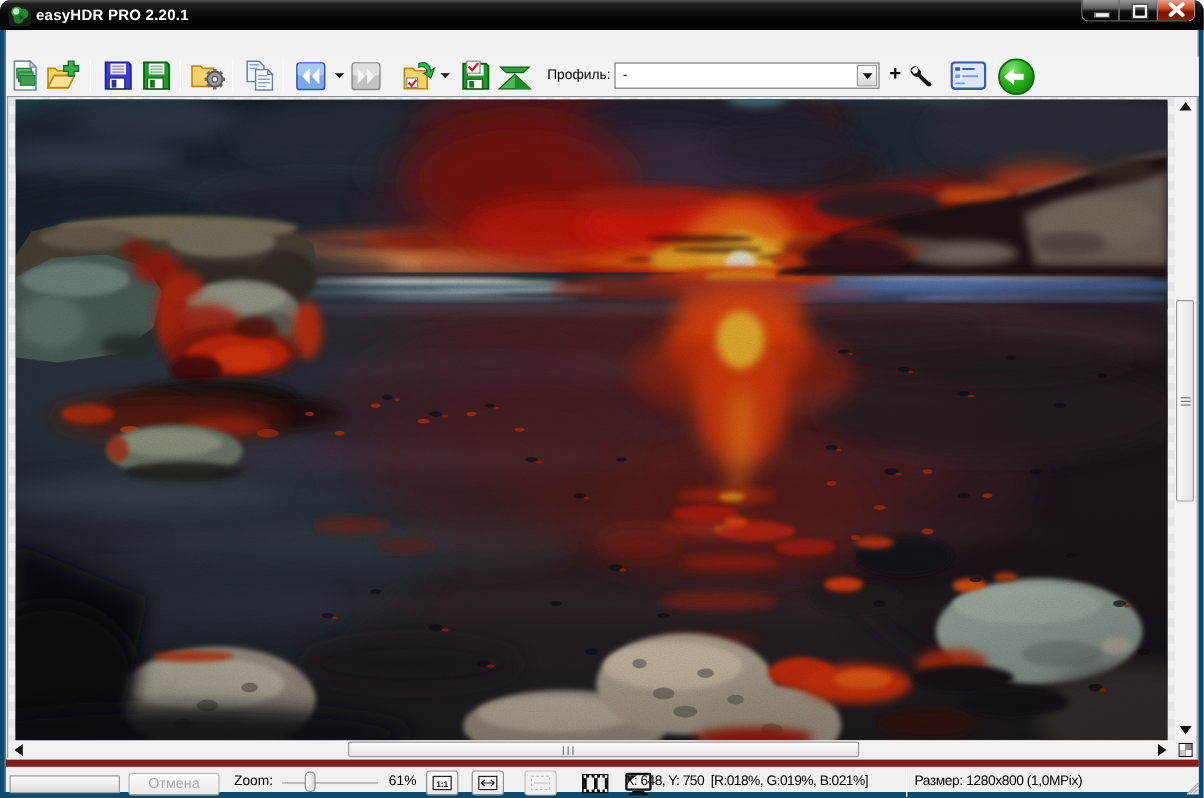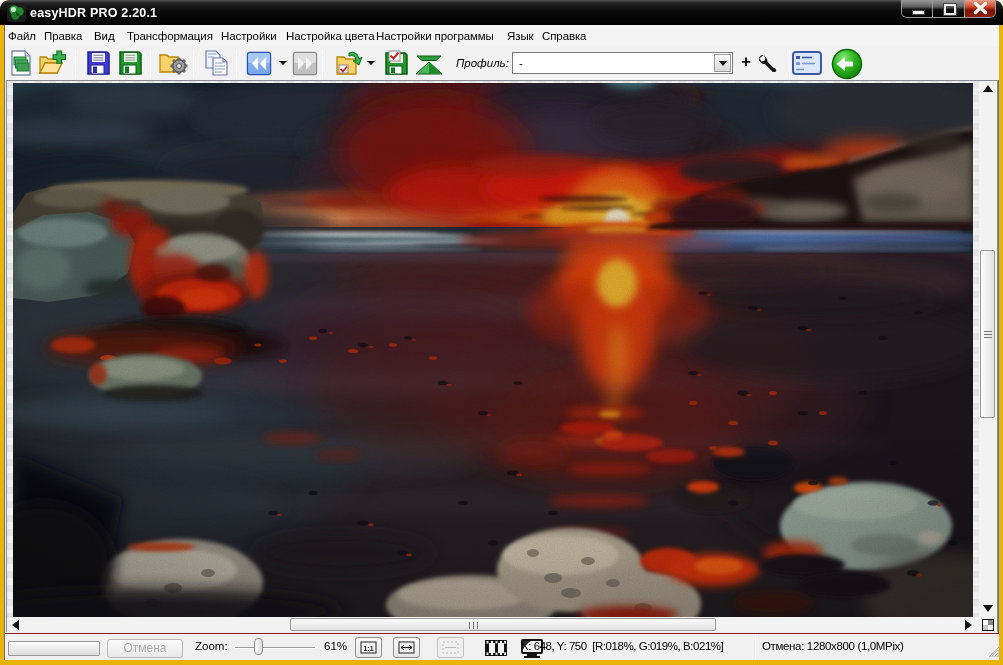--- a/index.html
+++ b/index.html
@@ -1,19 +1,19 @@
 <!DOCTYPE html>
 <html><head>
 <meta charset="utf-8">
 <style>
   * { margin:0; padding:0; box-sizing:border-box; }
   html,body { width:1003px; height:665px; background:#fff; overflow:hidden;
     font-family:"Liberation Sans", sans-serif; }
   #win { position:absolute; left:0; top:0; width:1003px; height:665px;
-    background:#eab308; border-radius:9px 9px 0 0; }
+    background:#0c4a6e; border-radius:9px 9px 0 0; }
   
   #titlebar { position:absolute; left:0; top:0; width:1003px; height:25px;
     background:linear-gradient(#555 0%, #222 12%, #0a0a0a 45%, #000 100%);
     border-radius:9px 9px 0 0; }
   #appicon { position:absolute; left:7px; top:3px; width:19px; height:19px; }
   #title { position:absolute; left:30px; top:6px; color:#fff; font-size:12.5px;
     font-weight:bold; letter-spacing:0.2px; }
   #winbtns { position:absolute; left:901px; top:0; width:95px; height:18px;
     background:#000; border:1px solid #9a9a9a; border-top:none;
     border-radius:0 0 6px 6px; display:flex; overflow:hidden; }
@@ -51,21 +51,21 @@
   .vgrip { position:absolute; left:3px; width:8px; height:1px; background:#777; }
   
   #hsb { position:absolute; left:0px; top:536px; width:972px; height:15px; background:#f2f2f2; }
   #hthumb { position:absolute; left:283px; top:1px; width:426px; height:13px;
     background:linear-gradient(#fbfbfb,#e2e2e2); border:1px solid #9a9a9a; border-radius:2px; }
   .hgrip { position:absolute; top:3px; width:1px; height:7px; background:#777; }
   .sarrow { position:absolute; width:0; height:0; }
   #corner { position:absolute; left:972px; top:536px; width:18px; height:15px; background:#f2f2f2; }
   
   #statusbar { position:absolute; left:0; top:608px; width:994px; height:27px;
-    background:#f0f0f0; border-top:1px solid #7f1d1d; font-size:12px; }
+    background:#f0f0f0; border-top:6px solid #7f1d1d; font-size:12px; }
   #progress { position:absolute; left:3px; top:7px; width:92px; height:15px;
     border:1px solid #9a9a9a; background:linear-gradient(#fdfdfd,#dcdcdc); border-radius:1px; }
   #cancel { position:absolute; left:102px; top:5px; width:76px; height:19px;
     border:1px solid #b8b8b8; border-radius:3px;
     background:linear-gradient(#fbfbfb,#e9e9e9); color:#a8a8a8; text-align:center;
     line-height:17px; }
   .slab { position:absolute; top:6px; color:#000; font-size:11.5px; }
   #sliderline { position:absolute; left:230px; top:13px; width:80px; height:2px;
     background:#999; border-bottom:1px solid #fff; }
   #sliderhandle { position:absolute; left:249px; top:4px; width:9px; height:17px;
@@ -96,31 +96,20 @@
       <div class="wb min"></div>
       <div class="wb max"></div>
       <div class="wb close">
           <svg width="31" height="16" viewBox="0 0 31 16">
             <path d="M10.5,3.5 L20.5,12.5 M20.5,3.5 L10.5,12.5" stroke="#fff" stroke-width="3.4" stroke-linecap="round"></path>
           </svg>
         </div>
     </div>
   </div>
   <div id="chrome">
-    <div id="menubar">
-      <span style="left:3px">Файл</span>
-      <span style="left:39px">Правка</span>
-      <span style="left:89px">Вид</span>
-      <span style="left:122px">Трансформация</span>
-      <span style="left:216px">Настройки</span>
-      <span style="left:281px">Настройка цвета</span>
-      <span style="left:371px">Настройки программы</span>
-      <span style="left:502px">Язык</span>
-      <span style="left:537px">Справка</span>
-    </div>
     <div id="toolbar">
       <div class="tsep" style="left:70px"></div>
       <div class="tsep" style="left:145px"></div>
       <div class="tsep" style="left:188px"></div>
       <div class="tsep" style="left:231px"></div>
       <div class="tsep" style="left:317px"></div>
       <div class="tsep" style="left:784px"></div>
 
       <svg class="ticon" style="left:4px" width="24" height="27" viewBox="0 0 24 27">
         <path d="M3,1 h13 l5,5 v19 h-18 Z" fill="#fdfdfd" stroke="#7a8aa8" stroke-width="1.4"></path>
@@ -213,21 +202,21 @@
         <rect x="7" y="17.5" width="4" height="5.5" fill="#127a1c"></rect>
         <rect x="5" y="1" width="11" height="10" fill="#fff" stroke="#888"></rect>
         <path d="M6.5,5.5 l3,3 5,-6" stroke="#d42020" stroke-width="2" fill="none"></path>
       </svg>
 
       <svg class="ticon" style="left:408px;top:6px" width="32" height="22" viewBox="0 0 32 22">
         <path d="M4,3 h24 l-5,4.5 h-14 Z" fill="#2d9e3a" stroke="#0c5a14" stroke-width="1"></path>
         <path d="M16,9 L29,21 H3 Z" fill="#4ab858" stroke="#0c5a14" stroke-width="1"></path>
         <path d="M16,9 L29,21 H16 Z" fill="#1e8a2a"></path>
       </svg>
-      <div style="position:absolute;left:451px;top:10px;font-size:11.5px;color:#000;font-style:italic;">Профиль:</div>
+      <div style="position:absolute;left:451px;top:10px;font-size:11.5px;color:#000;">Профиль:</div>
 
       <div style="position:absolute;left:507px;top:5px;width:221px;height:22px;background:#fff;border:1px solid #7a7a7a;">
         <div style="position:absolute;left:6px;top:4px;font-size:11.5px;color:#000;">-</div>
         <div style="position:absolute;right:1px;top:1px;width:17px;height:18px;background:linear-gradient(#fdfdfd,#d8d8d8);border:1px solid #9a9a9a;">
           <div style="position:absolute;left:4px;top:6px;width:0;height:0;border-left:4px solid transparent;border-right:4px solid transparent;border-top:5px solid #111;"></div>
         </div>
       </div>
       <div style="position:absolute;left:736px;top:5px;font-size:17px;font-weight:bold;color:#000;">+</div>
 
       <svg class="ticon" style="left:753px;top:7px" width="20" height="20" viewBox="0 0 20 20">
@@ -691,20 +680,20 @@
       </svg>
       <svg style="position:absolute;left:514px;top:4px" width="26" height="20" viewBox="0 0 26 20">
         <rect x="2" y="1" width="22" height="15" rx="2" fill="#111"></rect>
         <rect x="4" y="3" width="18" height="11" fill="#f6f6f6"></rect>
         <path d="M4,3 l8,0 l-8,6 Z" fill="#333"></path>
         <rect x="8" y="16" width="10" height="2" fill="#111"></rect>
         <rect x="5" y="18" width="16" height="2" fill="#111"></rect>
       </svg>
       <div class="slab" style="left:516px;letter-spacing:-0.45px">X: 648, Y: 750&nbsp; [R:018%, G:019%, B:021%]</div>
       <div id="ssep"></div>
-      <div class="slab" style="left:757px;letter-spacing:-0.35px">Отмена: 1280x800 (1,0MPix)</div>
+      <div class="slab" style="left:757px;letter-spacing:-0.35px">Размер: 1280x800 (1,0MPix)</div>
       <svg id="grip" viewBox="0 0 10 10">
           <path d="M10,0 L10,10 L0,10 Z" fill="#e8e8e8" stroke="#b0b0b0" stroke-width="1"></path>
           <path d="M9,3 L3,9 M9,6 L6,9" stroke="#aaa"></path>
         </svg>
     </div>
   </div>
 </div>
 
 </body></html>

